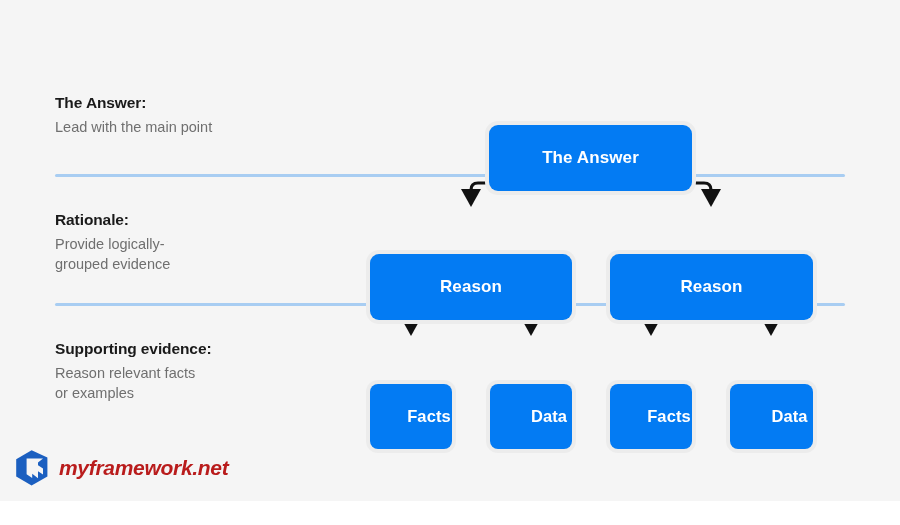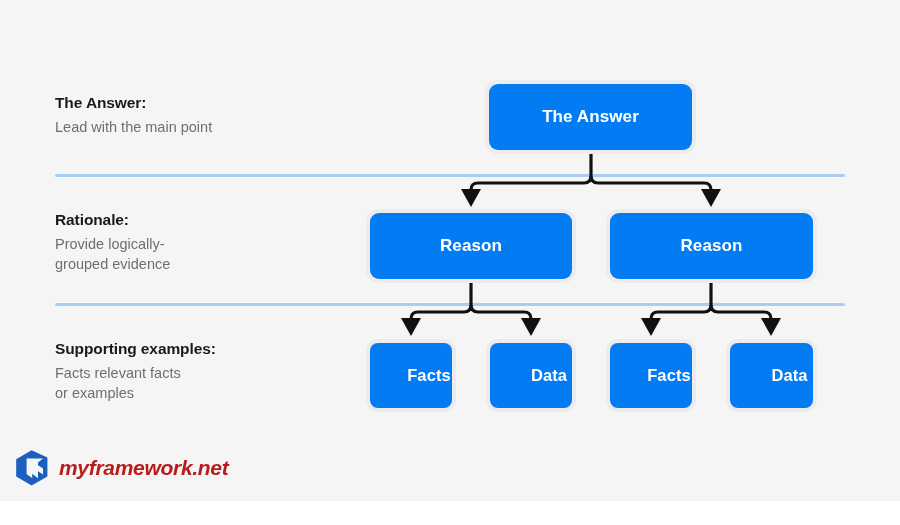--- a/index.html
+++ b/index.html
@@ -55,20 +55,21 @@
     border-radius: 9px;
     box-shadow: 0 0 0 4px #ececec;
     display: flex;
     align-items: center;
     justify-content: center;
     color: #ffffff;
     font-weight: bold;
     font-size: 17px;
     letter-spacing: 0.1px;
     box-sizing: border-box;
+    margin-top: 41px;
   }
   .node.small { font-size: 16.5px; border-radius: 8px; padding-left: 36px; }
 
   
   #connectors {
     position: absolute;
     left: 0; top: 0;
     width: 900px;
     height: 525px;
     pointer-events: none;
@@ -106,22 +107,22 @@
     <div class="desc">Lead with the main point</div>
   </div>
 
   <div class="row-label" style="top:210px;">
     <div class="title">Rationale:</div>
     <div class="desc">Provide logically-
 grouped evidence</div>
   </div>
 
   <div class="row-label" style="top:339px;">
-    <div class="title">Supporting examples:</div>
-    <div class="desc">Facts relevant facts
+    <div class="title">Supporting evidence:</div>
+    <div class="desc">Reason relevant facts
 or examples</div>
   </div>
 
   <div class="separator" style="top:174px;"></div>
   <div class="separator" style="top:303px;"></div>
 
   <svg id="connectors" viewBox="0 0 900 525">
     <g fill="none" stroke="#111111" stroke-width="3.2" stroke-linecap="butt">
 
       <path d="M591,150 L591,176 Q591,183 584,183 L478,183 Q471,183 471,190 L471,199"></path>

